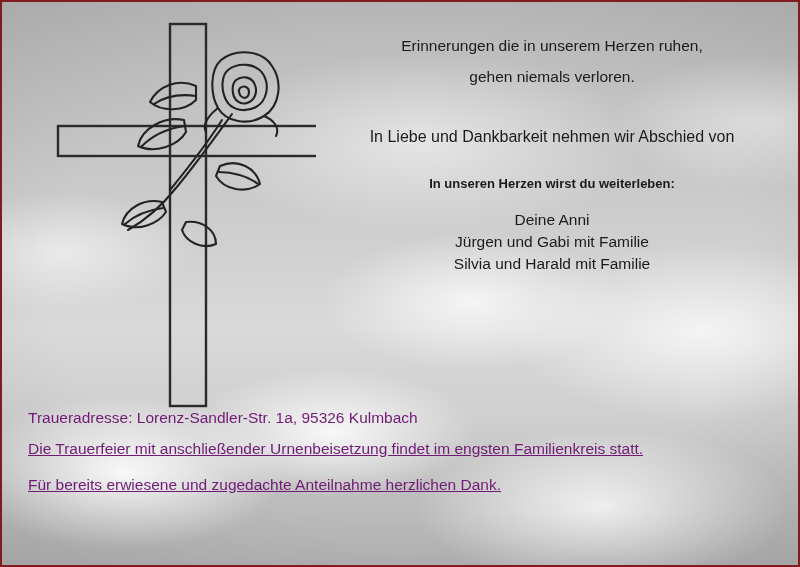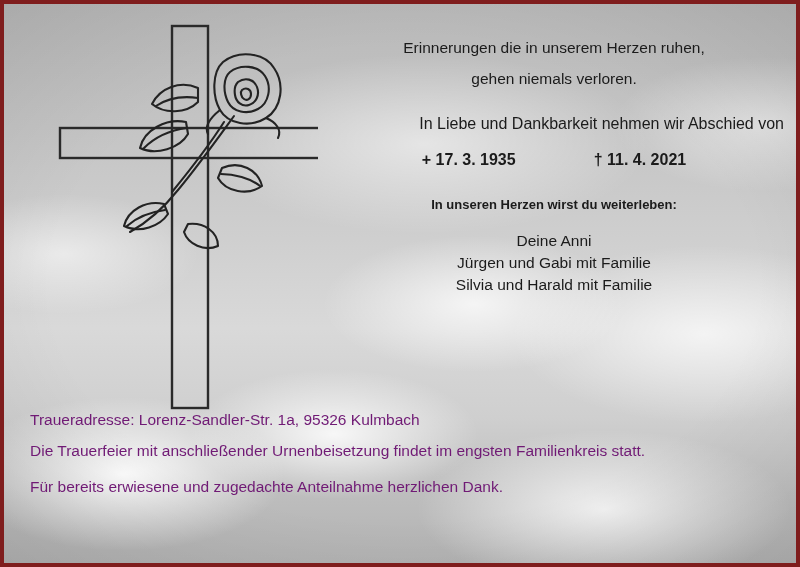--- a/index.html
+++ b/index.html
@@ -11,21 +11,21 @@
     height: 567px;
     font-family: "Liberation Sans", sans-serif;
     background: #ffffff;
     overflow: hidden;
   }
   #obituary {
     position: relative;
     width: 800px;
     height: 567px;
     box-sizing: border-box;
-    border: 4px solid #7f1d1d;
+    border: 2px solid #7f1d1d;
     overflow: hidden;
     background: #c9c9c9;
   }
   
   .bg-sky {
     position: absolute;
     inset: 0;
     background:
       radial-gradient(ellipse 230px 110px at 120px 470px, rgba(255,255,255,0.95) 0%, rgba(255,255,255,0.0) 70%),
       radial-gradient(ellipse 200px 90px at 330px 430px, rgba(255,255,255,0.85) 0%, rgba(255,255,255,0.0) 72%),
@@ -58,23 +58,22 @@
     text-align: center;
     color: #1b1b1b;
   }
   .verse {
     font-size: 15.5px;
     line-height: 1.5;
     margin: 8px 0 0 0;
   }
   .intro {
     font-size: 16px;
-    margin-top: 22px;
+    margin-top: 37px;
     line-height: 1.4;
-    text-align: right;
   }
   .name {
     font-size: 39px;
     font-weight: 700;
     letter-spacing: 0.5px;
     margin-top: 22px;
     white-space: nowrap;
   }
   .dates {
     margin-top: 16px;
@@ -106,20 +105,21 @@
     color: #701a75;
     font-size: 15.5px;
     line-height: 1.0;
   }
   .footer p {
     margin: 0 0 15px 0;
     white-space: nowrap;
   }
   .footer p.gap {
     margin-bottom: 21px;
+    text-decoration: underline;
   }
 </style>
 </head>
 <body>
 
 <div id="obituary">
 
   <div class="bg-sky"></div>
   <div class="bg-vignette"></div>
 
@@ -160,24 +160,20 @@
     </svg>
   </div>
 
   <div class="content">
     <div class="verse">Erinnerungen die in unserem Herzen ruhen,</div>
     <div class="verse">gehen niemals verloren.</div>
 
     <div class="intro">In Liebe und Dankbarkeit nehmen wir Abschied von</div>
 
 
-    <div class="dates">
-      <span>+ 17. 3. 1935</span>
-      <span>† 11. 4. 2021</span>
-    </div>
 
     <div class="memory-line">In unseren Herzen wirst du weiterleben:</div>
 
     <div class="survivors">
       <div>Deine Anni</div>
       <div>Jürgen und Gabi mit Familie</div>
       <div>Silvia und Harald mit Familie</div>
     </div>
   </div>
 

